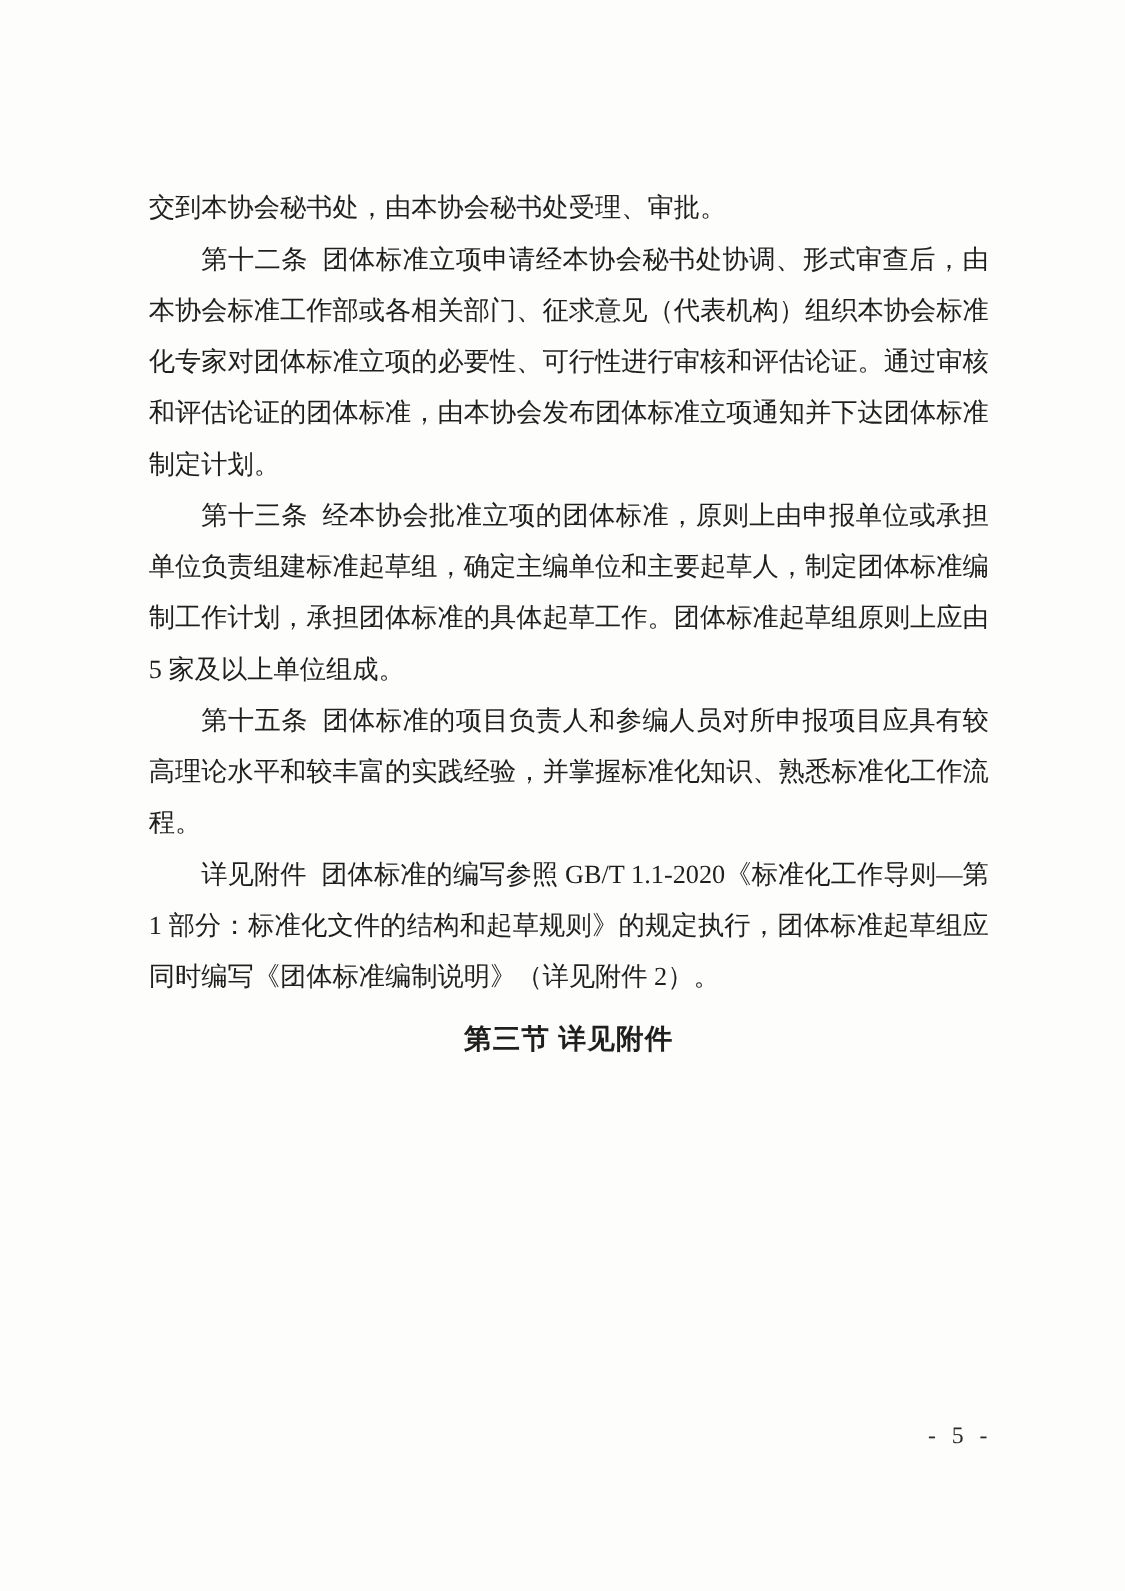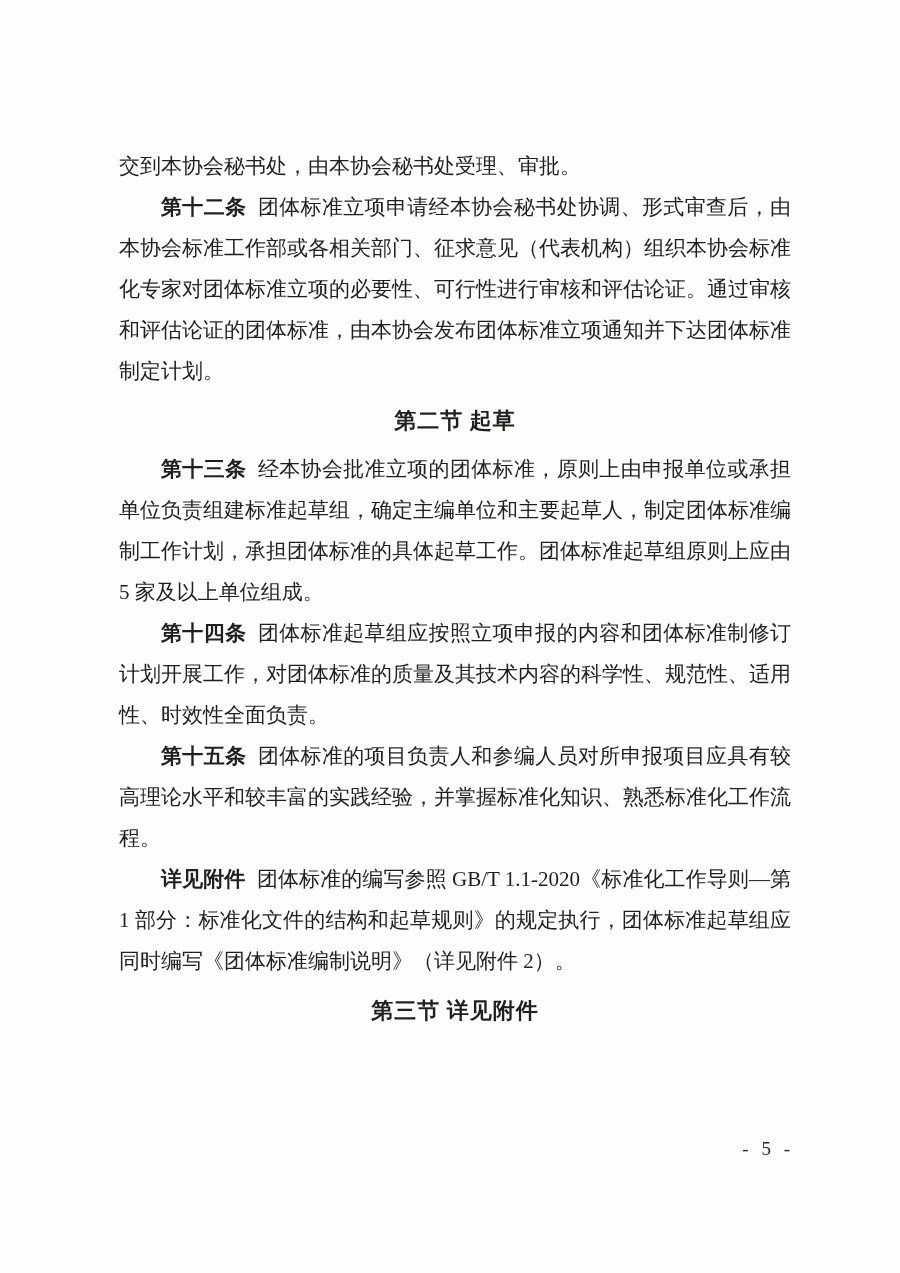--- a/index.html
+++ b/index.html
@@ -26,21 +26,21 @@
     text-align: justify;
   }
   .para {
     margin: 0;
     text-indent: 2em;
   }
   .para.no-indent {
     text-indent: 0;
   }
   .article-label {
-    font-weight: 700;
+    font-weight: 400;
   }
   .article-label:not(:empty) {
     margin-right: 0.55em;
   }
   .section-heading {
     font-size: 22px;
     font-weight: 700;
     text-align: center;
     text-indent: 0;
     margin: 8px 0;
@@ -59,25 +59,23 @@
 </head>
 <body>
 
 <div class="page">
   <div class="content">
 
     <p class="para no-indent"><span>交到本协会秘书处，由本协会秘书处受理、审批。</span></p>
 
     <p class="para"><span class="article-label">第十二条</span><span>团体标准立项申请经本协会秘书处协调、形式审查后，由本协会标准工作部或各相关部门、征求意见（代表机构）组织本协会标准化专家对团体标准立项的必要性、可行性进行审核和评估论证。通过审核和评估论证的团体标准，由本协会发布团体标准立项通知并下达团体标准制定计划。</span></p>
 
-    <h2 class="section-heading">第二节 起草</h2>
 
     <p class="para"><span class="article-label">第十三条</span><span>经本协会批准立项的团体标准，原则上由申报单位或承担单位负责组建标准起草组，确定主编单位和主要起草人，制定团体标准编制工作计划，承担团体标准的具体起草工作。团体标准起草组原则上应由 5 家及以上单位组成。</span></p>
 
-    <p class="para"><span class="article-label">第十四条</span><span>团体标准起草组应按照立项申报的内容和团体标准制修订计划开展工作，对团体标准的质量及其技术内容的科学性、规范性、适用性、时效性全面负责。</span></p>
 
     <p class="para"><span class="article-label">第十五条</span><span>团体标准的项目负责人和参编人员对所申报项目应具有较高理论水平和较丰富的实践经验，并掌握标准化知识、熟悉标准化工作流程。</span></p>
 
     <p class="para"><span class="article-label">详见附件</span><span>团体标准的编写参照 GB/T 1.1-2020《标准化工作导则—第 1 部分：标准化文件的结构和起草规则》的规定执行，团体标准起草组应同时编写《团体标准编制说明》（详见附件 2）。</span></p>
 
     <h2 class="section-heading">第三节 详见附件</h2>
 
 
   </div>
 

